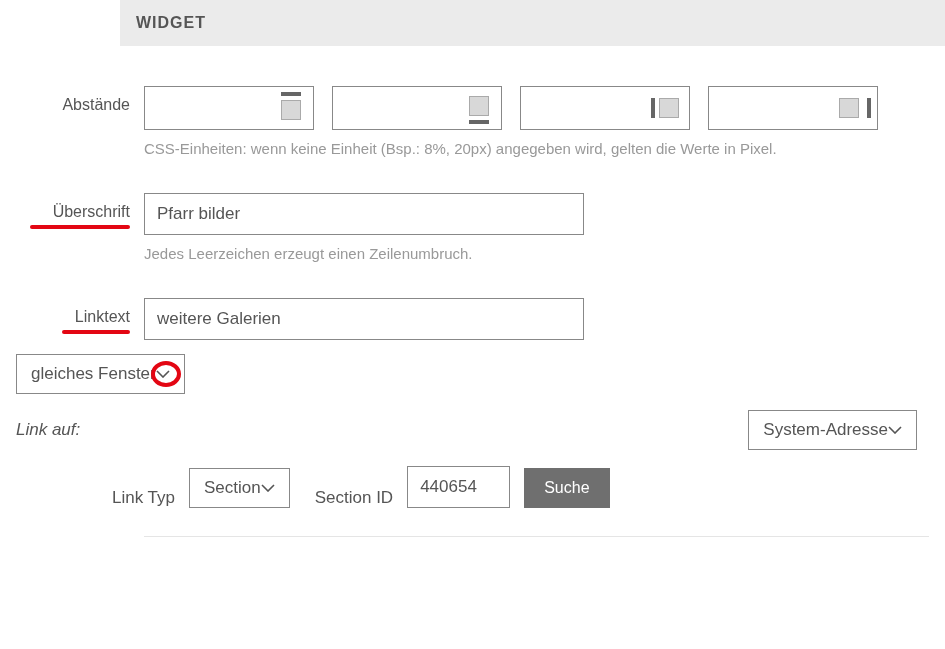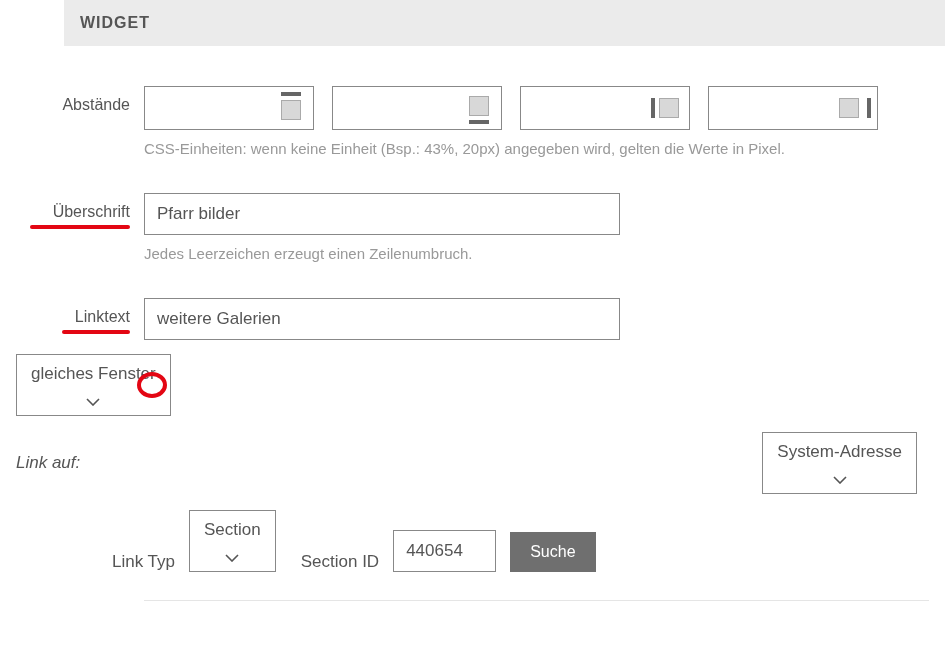--- a/index.html
+++ b/index.html
@@ -9,21 +9,21 @@
       color: #555;
       background: #fff;
       width: 945px;
     }
     .section-header {
       background: #ebebeb;
       padding: 14px 16px;
       font-weight: 600;
       color: #555;
       letter-spacing: 1px;
-      margin-left: 64px;
+      margin-left: 120px;
     }
     .content {
       padding: 16px;
     }
     .row {
       display: flex;
       align-items: flex-start;
       margin-top: 24px;
     }
     .label-col {
@@ -82,33 +82,31 @@
       font-size: 15px;
     }
     .text-input {
       border: 1.5px solid #888;
       padding: 10px 12px;
       font-size: 17px;
       color: #555;
       font-family: inherit;
       background: #fff;
     }
-    .text-input.wide { width: 476px; }
+    .text-input.wide { width: 440px; }
     .select-box {
       border: 1.5px solid #888;
       padding: 9px 14px;
       font-size: 17px;
       color: #555;
       display: inline-flex;
       align-items: center;
-      gap: 14px;
       cursor: pointer;
       background: #fff;
       position: relative;
-      flex-direction: column;
     }
     .chevron {
       width: 14px;
       height: 8px;
       display: inline-block;
     }
     .chevron svg { display: block; }
     .red-circle {
       position: absolute;
       width: 30px;
@@ -205,21 +203,21 @@
           </div>
         </div>
 
         <div class="spacing-box">
           <div class="spacing-glyph">
             <div class="glyph-rect" style="top:6px;left:0;width:20px;height:20px;"></div>
             <div class="glyph-bar" style="top:6px;right:0;width:4px;height:20px;"></div>
           </div>
         </div>
       </div>
-      <div class="hint">CSS-Einheiten: wenn keine Einheit (Bsp.: 43%, 20px) angegeben wird, gelten die Werte in Pixel.</div>
+      <div class="hint">CSS-Einheiten: wenn keine Einheit (Bsp.: 8%, 20px) angegeben wird, gelten die Werte in Pixel.</div>
     </div>
   </div>
 
   <div class="row" style="margin-top:36px;">
     <div class="label-col">
       <span class="label-text">Überschrift</span>
       <div class="underline-red" style="width:100px;"></div>
     </div>
     <div class="field-col">
       <input class="text-input wide" type="text" value="Pfarr bilder" style="">

